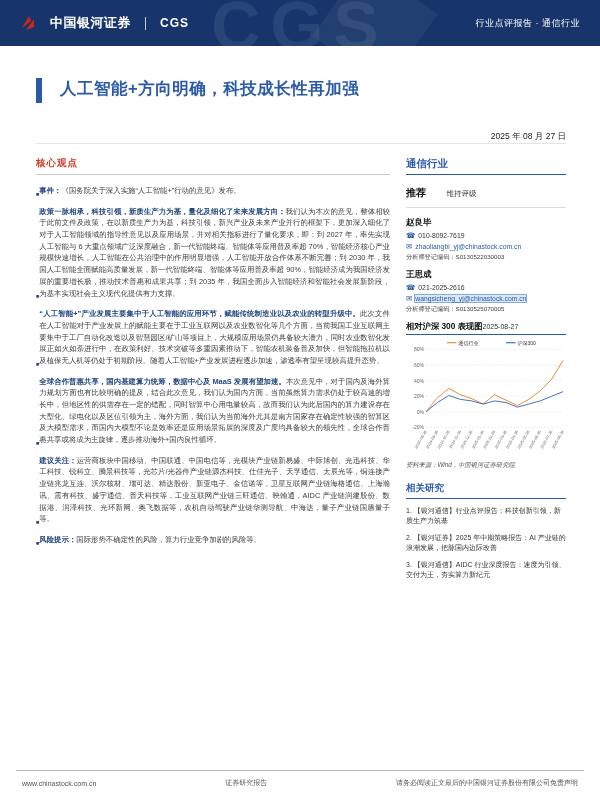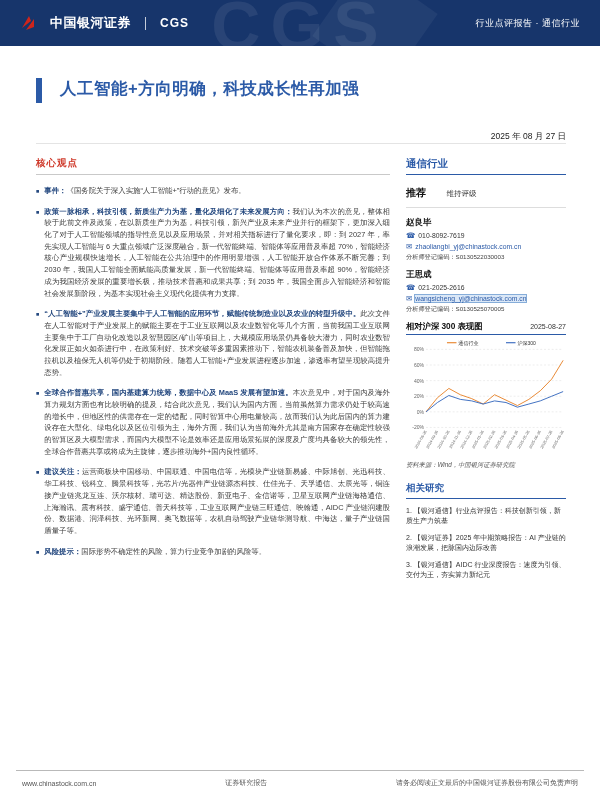--- a/index.html
+++ b/index.html
@@ -40,41 +40,41 @@
     border-bottom:1px solid #e4e4e4;
   }
   .columns { display:flex; gap:16px; margin-top:13px; }
   .main-col { flex:1; min-width:0; }
   .side-col { width:160px; flex-shrink:0; }
   
   .core-heading {
     color:#cf3a2b; font-weight:bold; font-size:9.5px; letter-spacing:1px;
     padding-bottom:4px; border-bottom:1px solid #c9c9c9; margin-bottom:10px;
   }
-  .bullet { display:flex; gap:5px; margin-bottom:9px; }
+  .bullet { display:flex; margin-bottom:9px;align-items:flex-end; }
   .bullet-marker { color:#24487f; font-size:5.5px; margin-top:3px; flex-shrink:0; }
   .bullet-text { margin:0; font-size:7.4px; line-height:1.58; color:#3c3c3c; text-align:justify; }
   .bullet-lead { color:#24487f; font-weight:bold; }
   
   .side-sec-heading {
     color:#2b5aa7; font-weight:bold; font-size:10.5px;
     border-bottom:1.5px solid #2b5aa7; padding-bottom:3px; margin-bottom:7px;
   }
   .rating-row { border-bottom:1px solid #ddd; padding-bottom:7px; margin-bottom:9px; }
   .rating-label { font-size:10px; font-weight:bold; color:#111; }
   .rating-status { font-size:7.5px; color:#333; margin-left:16px; }
   .analyst-block { margin-bottom:4px; }
   .analyst-name { font-size:8.5px; font-weight:bold; color:#111; margin:3px 0 2px; }
   .contact { font-size:6.8px; color:#333; display:flex; align-items:center; gap:3px; margin:2px 0; }
   .contact .ic { color:#2b5aa7; font-size:7.5px; flex-shrink:0; }
   a.email { color:#2b5aa7; text-decoration:none; word-break:break-all; }
   .email-hl { background:#dbe8f7; box-shadow:0 0 0 1px #86add9; }
   .reg { font-size:6.2px; color:#444; margin:2px 0 7px; }
   .chart-head {
-    display:flex; justify-content:space-between; align-items:baseline;
+    display:flex; justify-content:flex-start; align-items:baseline;
     border-bottom:1.5px solid #2b5aa7; padding-bottom:2px; margin:6px 0 2px;
   }
   .chart-title { font-size:8.3px; font-weight:bold; color:#111; }
   .chart-date { font-size:7px; color:#333; }
   svg.chart { width:100%; display:block; }
   .source { font-size:6.3px; color:#555; font-style:italic; margin:2px 0 12px; }
   .related-item { font-size:7px; line-height:1.5; color:#333; margin-bottom:6px; cursor:pointer; }
   
   .footer {
     flex-shrink:0; border-top:1px solid #b9b9b9; margin:0 16px 12px;

